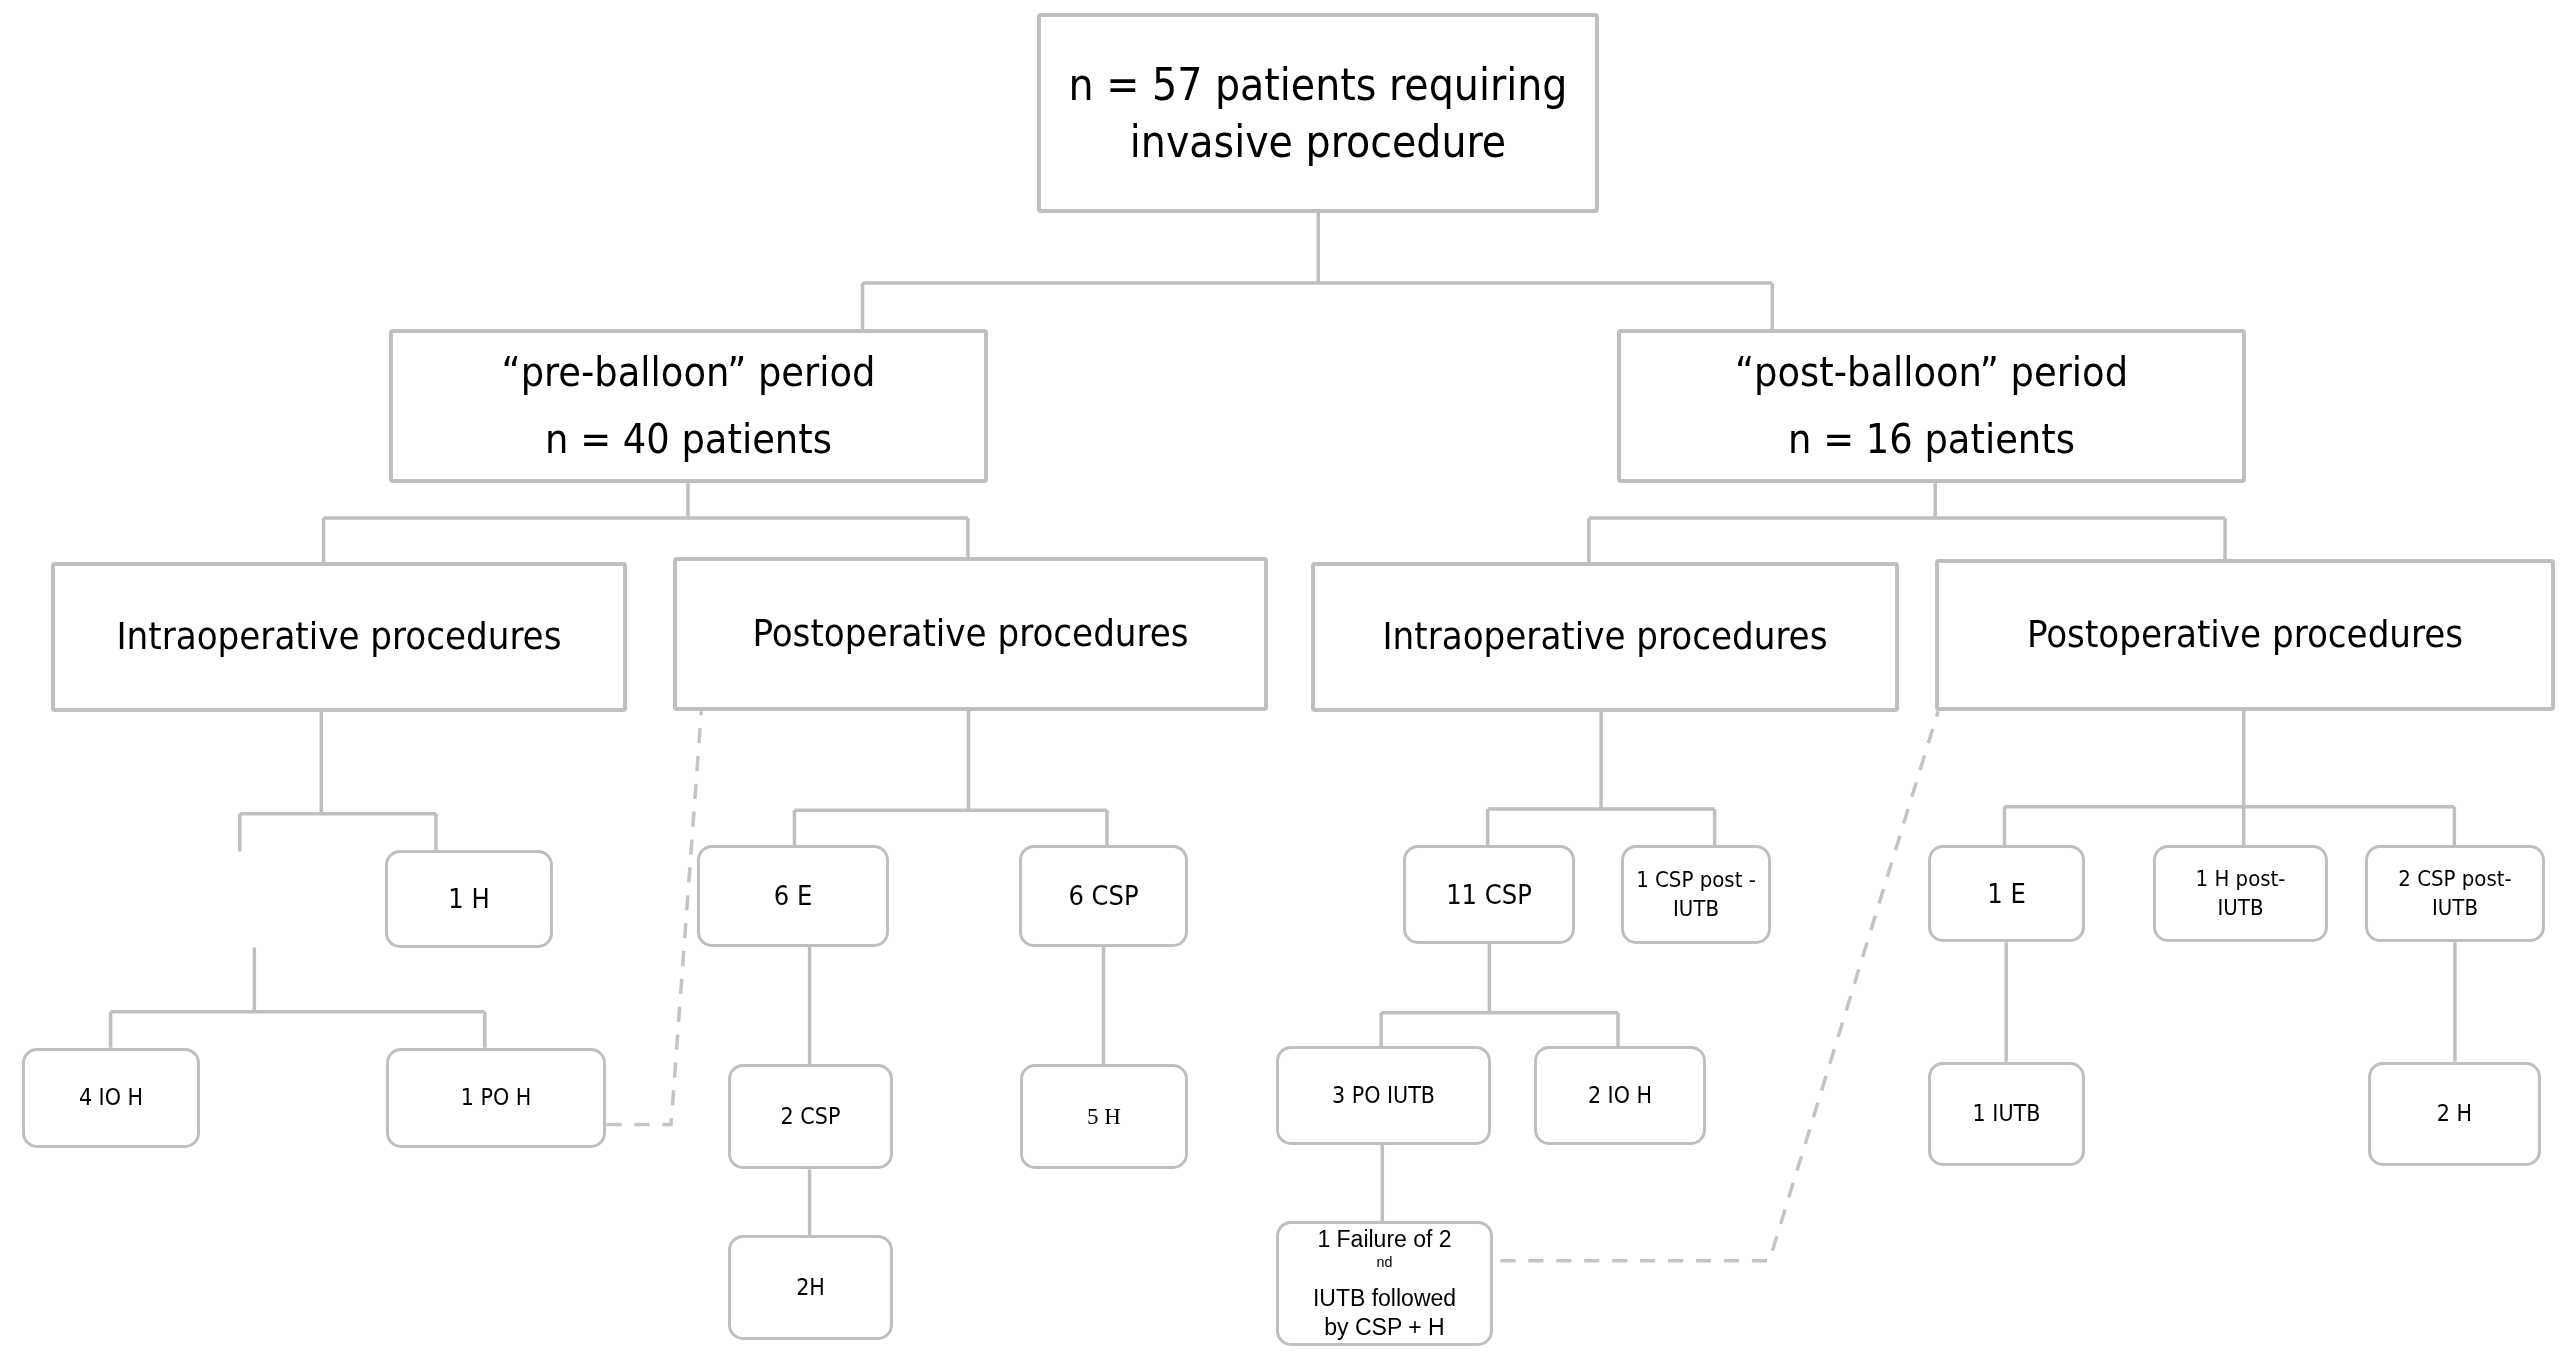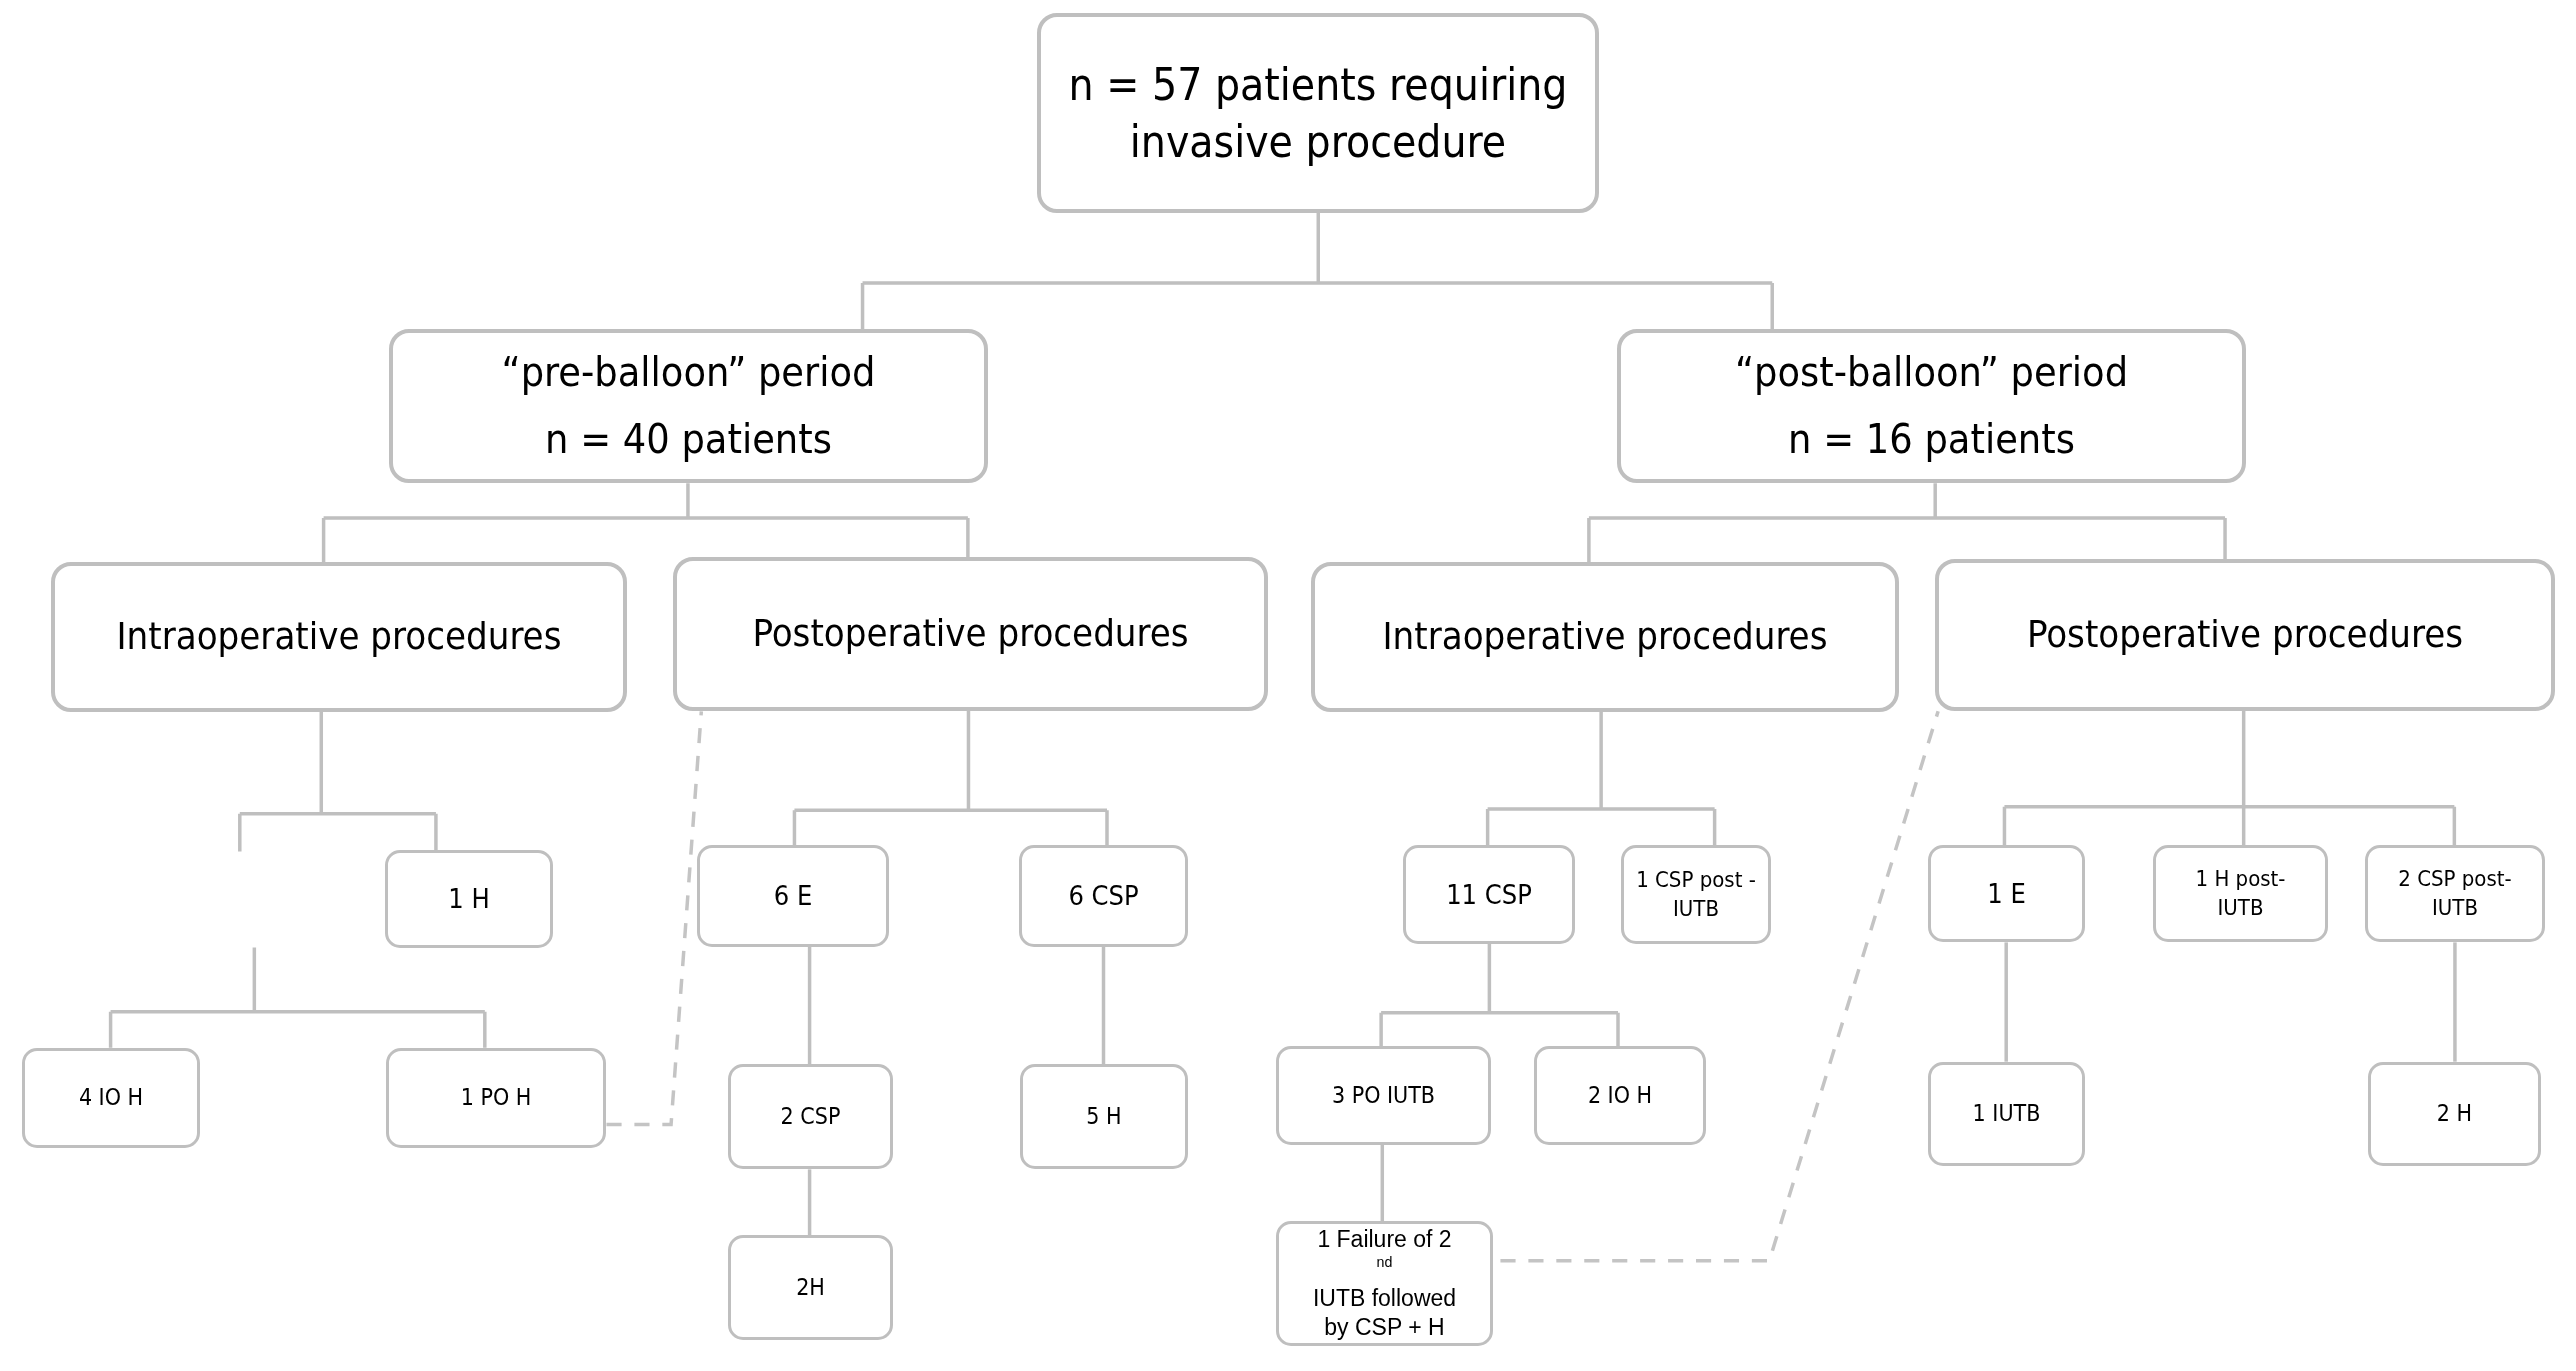--- a/index.html
+++ b/index.html
@@ -20,21 +20,21 @@
     left: 0; top: 0;
     width: 2576px;
     height: 1372px;
     pointer-events: none;
   }
   .node {
     position: absolute;
     box-sizing: border-box;
     background: #ffffff;
     border: 4.1px solid #bfbfbf;
-    border-radius: 20px;
+    border-radius: 4px;
     display: flex;
     align-items: center;
     justify-content: center;
     text-align: center;
     color: #000000;
     line-height: 1.30;
     padding: 2.3px 5.8px;
   }
   .node.thin { border-width: 3.5px; border-radius: 15px; }
   .node span { display: block; width: 100%; }
@@ -144,21 +144,21 @@
   </div>
 
   <div class="node thin t-mid cond" style="left:1019px; top:845px; width:169px; height:102px;">
     <span>6 CSP</span>
   </div>
 
   <div class="node thin t-leaf cond" style="left:728px; top:1064px; width:165px; height:105px;">
     <span>2 CSP</span>
   </div>
 
-  <div class="node thin t-leaf cond" style="left:1020px; top:1064px; width:168px; height:105px;">
+  <div class="node thin t-leaf cond" style="left:1020px; top:1064px; width:168px; height:105px;font-family:Liberation Serif, serif;">
     <span>5 H</span>
   </div>
 
   <div class="node thin t-leaf cond" style="left:728px; top:1235px; width:165px; height:105px;">
     <span>2H</span>
   </div>
 
   <div class="node thin t-mid cond" style="left:1403px; top:845px; width:172px; height:99px;">
     <span>11 CSP</span>
   </div>

